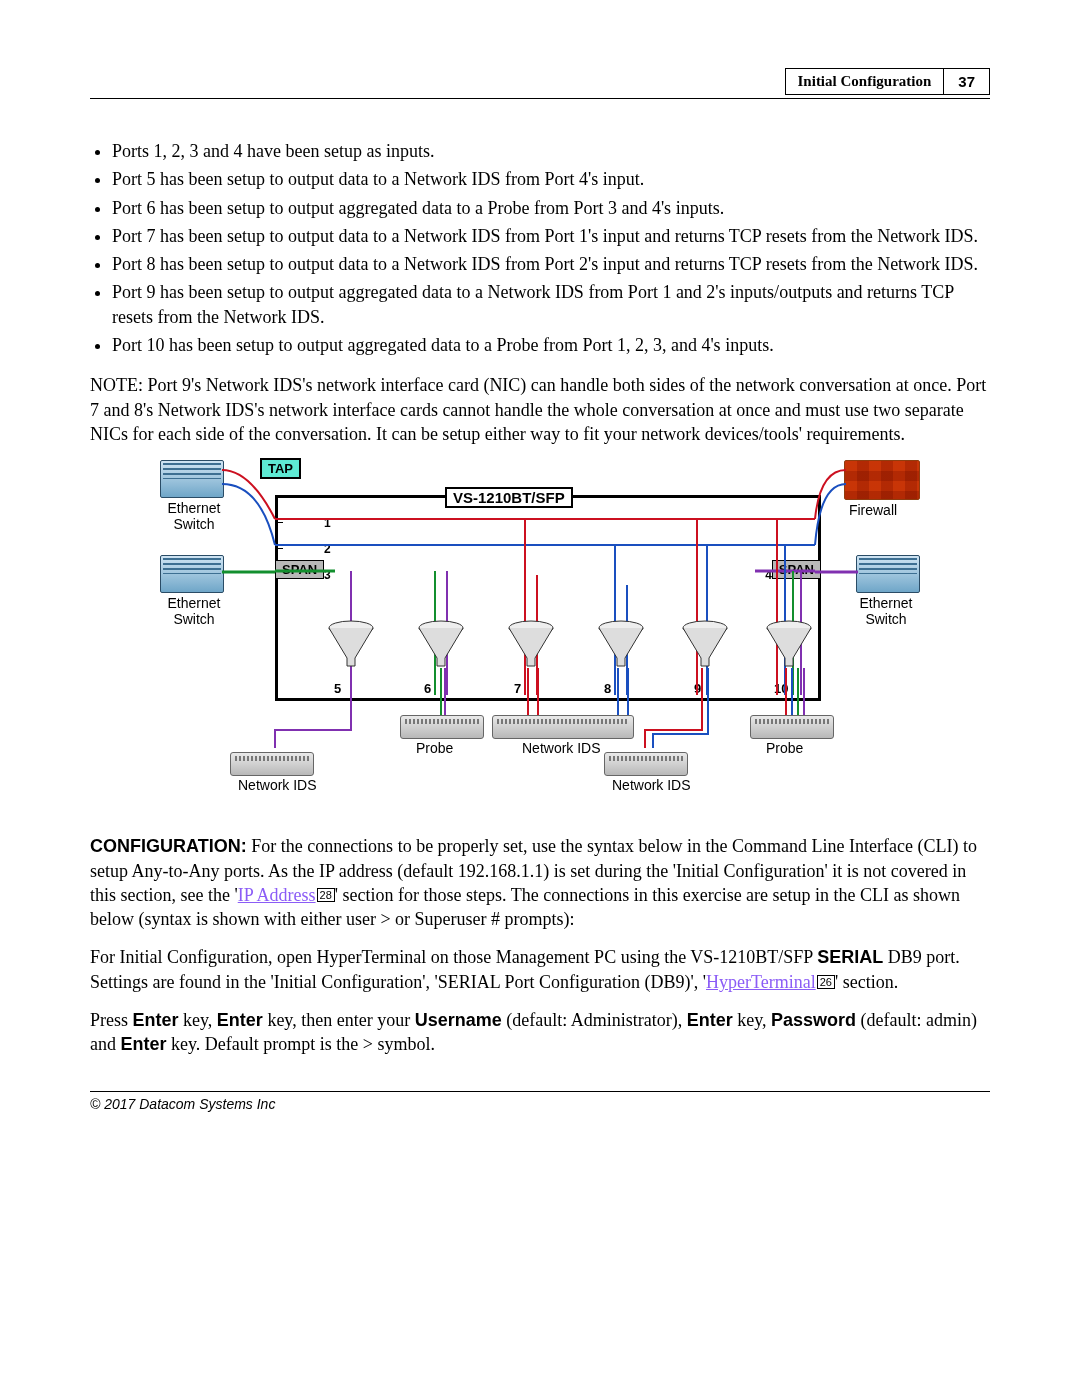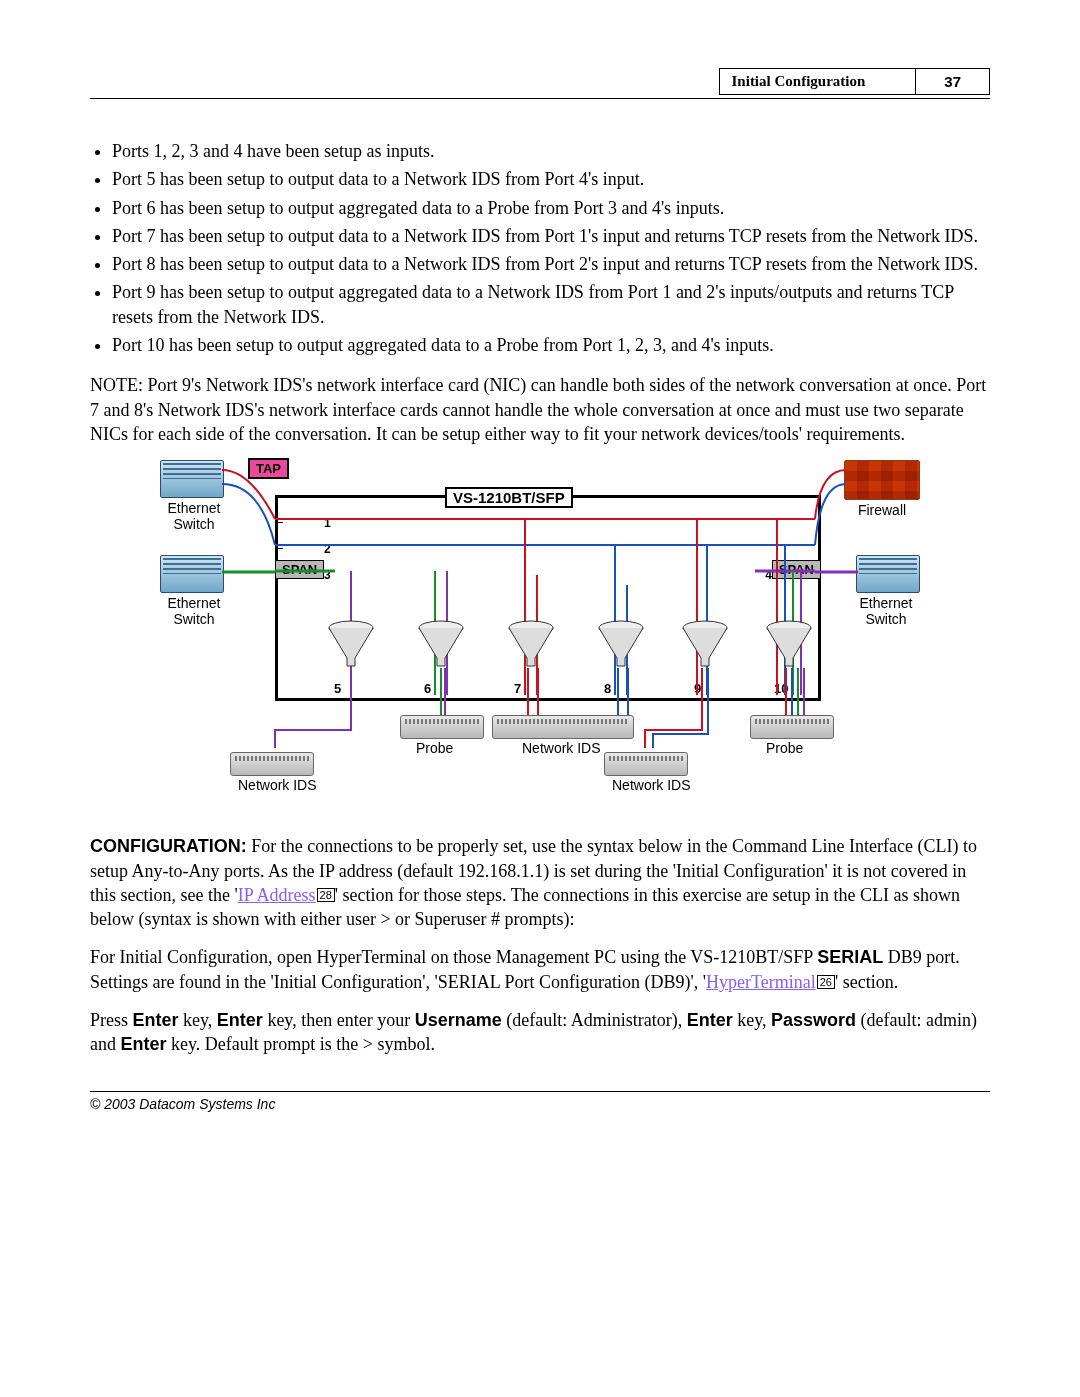--- a/index.html
+++ b/index.html
@@ -31,22 +31,21 @@
     font-family: Arial, Helvetica, sans-serif;
     font-weight: bold;
     font-size: 15px;
   }
   .header-title {
     padding: 4px 12px;
     font-family: Liberation Serif, serif;
   }
   .header-page {
     border-left: 1px solid #000;
-    padding: 4px 28px;
-    margin-left: 38px;
+    padding: 4px 14px;
   }
   p {
     margin: 0 0 14px 0;
     line-height: 1.35;
   }
   ul.bullets {
     list-style: disc;
     margin: 0 0 16px 0;
     padding-left: 22px;
   }
@@ -132,23 +131,23 @@
     top: 27px;
     background: #fff;
     border: 2px solid #000;
     padding: 0 6px;
     font-weight: bold;
     font-size: 15px;
     z-index: 5;
   }
   .tap-box {
     position:absolute;
-    left: 88px; top: -2px;
+    left: 100px; top: -2px;
     border:2px solid #000;
-    background:#ec4899;
+    background:#5eead4;
     font-weight:bold;
     font-size:13px;
     padding:1px 6px;
     z-index:5;
   }
   .span-box {
     position:absolute;
     border:1px solid #000;
     background:#b8b8b8;
     font-weight:bold;
@@ -218,21 +217,21 @@
   </ul>
 
   <p>NOTE: Port 9's Network IDS's network interface card (NIC) can handle both sides of the network conversation at once. Port 7 and 8's Network IDS's network interface cards cannot handle the whole conversation at once and must use two separate NICs for each side of the conversation. It can be setup either way to fit your network devices/tools' requirements.</p>
 
   <div class="figure">
 
     <div class="switch" style="left:0;top:0;"></div>
     <div class="dev-label" style="left:-6px;top:40px;width:80px;">Ethernet Switch</div>
 
     <div class="firewall" style="right:0;top:0;"></div>
-    <div class="dev-label" style="right:8px;top:42px;width:60px;">Firewall</div>
+    <div class="dev-label" style="right:17px;top:42px;width:60px;">Firewall</div>
 
     <div class="switch" style="left:0;top:95px;"></div>
     <div class="dev-label" style="left:-6px;top:135px;width:80px;">Ethernet Switch</div>
 
     <div class="switch" style="right:0;top:95px;"></div>
     <div class="dev-label" style="right:-6px;top:135px;width:80px;">Ethernet Switch</div>
 
     <div class="tap-box">TAP</div>
     <div class="main-title">VS-1210BT/SFP</div>
     <div class="main-box">
@@ -372,15 +371,15 @@
 
   <p>
     <span>For Initial Configuration, open HyperTerminal on those Management PC using the VS-1210BT/SFP </span>
     <span class="bold-label">SERIAL</span><span> DB9 port. Settings are found in the 'Initial Configuration', 'SERIAL Port Configuration (DB9)', '</span><a class="link">HyperTerminal</a><span class="ref-box">26</span><span>' section.</span>
   </p>
 
   <p>
     <span>Press </span><span class="bold-label">Enter</span><span> key, </span><span class="bold-label">Enter</span><span> key, then enter your </span><span class="bold-label">Username</span><span> (default: Administrator),  </span><span class="bold-label">Enter</span><span> key, </span><span class="bold-label">Password</span><span> (default: admin) and </span><span class="bold-label">Enter</span><span> key. Default prompt is the &gt; symbol.</span>
   </p>
 
-  <div class="footer">© 2003 Datacom Systems Inc</div>
+  <div class="footer">© 2017 Datacom Systems Inc</div>
 
 </div>
 
 </body></html>

